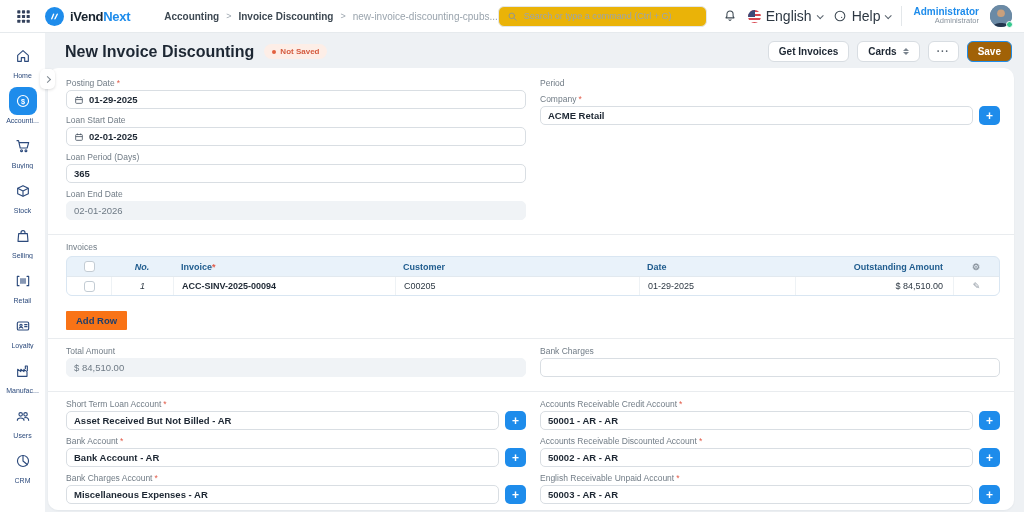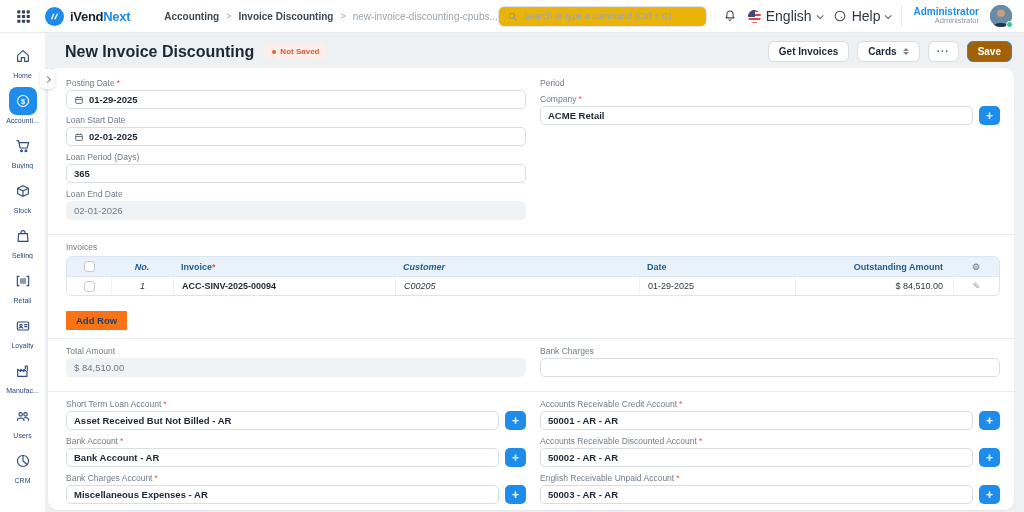--- a/index.html
+++ b/index.html
@@ -83,21 +83,21 @@
   .section-label { font-size:8.5px; color:#717c86; margin-bottom:4px; }
   .grid-table { border:1px solid #d9e6f2; background:#e9f2fa; border-radius:6px; overflow:hidden; }
   .g-row { display:flex; align-items:center; height:19px; font-size:9px; }
   .g-head { color:#1f5c8e; font-weight:bold; }
   .g-body { background:#fff; border-top:1px solid #e2e9ef; color:#2d3843; }
   .g-body > div { border-left:1px solid #eef2f5; height:100%; display:flex; align-items:center; }
   .g-body > div:first-child { border-left:none; }
   .c-check { width:44px; display:flex; align-items:center; justify-content:center; }
   .c-no { width:62px; justify-content:center; display:flex; align-items:center;font-style:italic; }
   .c-inv { width:222px; padding:0 8px; }
-  .c-cust { width:244px; padding:0 8px;font-style:italic; }
+  .c-cust { width:244px; padding:0 8px; }
   .c-date { width:156px; padding:0 8px; }
   .c-out { width:158px; padding:0 10px; justify-content:flex-end; display:flex; align-items:center; }
   .c-gear { flex:1; justify-content:center; display:flex; align-items:center; color:#8a949e; }
   .g-head .c-out { font-weight:bold; }
   .bold-cell { font-weight:bold; color:#1d2733; }
   .checkbox { width:11px; height:11px; border:1px solid #c3ccd4; border-radius:3px; background:#fff; cursor:pointer; }
   .icon-glyph { font-size:9px; color:#8a949e; cursor:pointer; }
   .add-row-btn { margin-top:15px; background:#f97316; color:#1f3f6b; font-weight:bold; font-size:9.5px; padding:4px 10px; border-radius:1px; border:none; font-family:inherit; cursor:pointer; }
 </style>
 </head>

